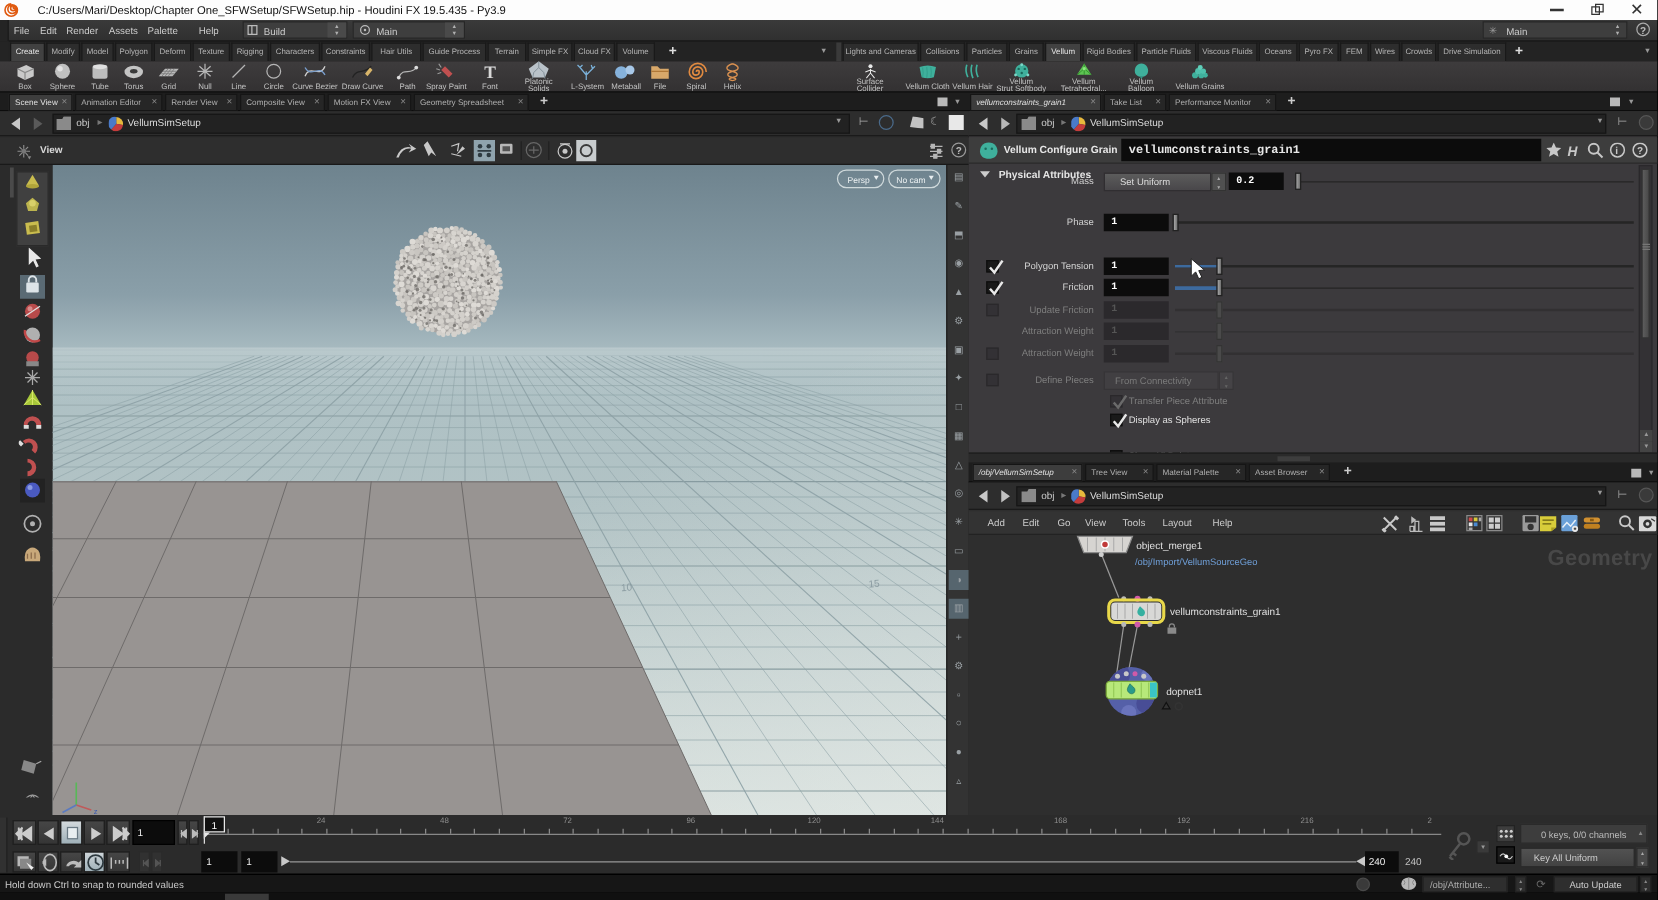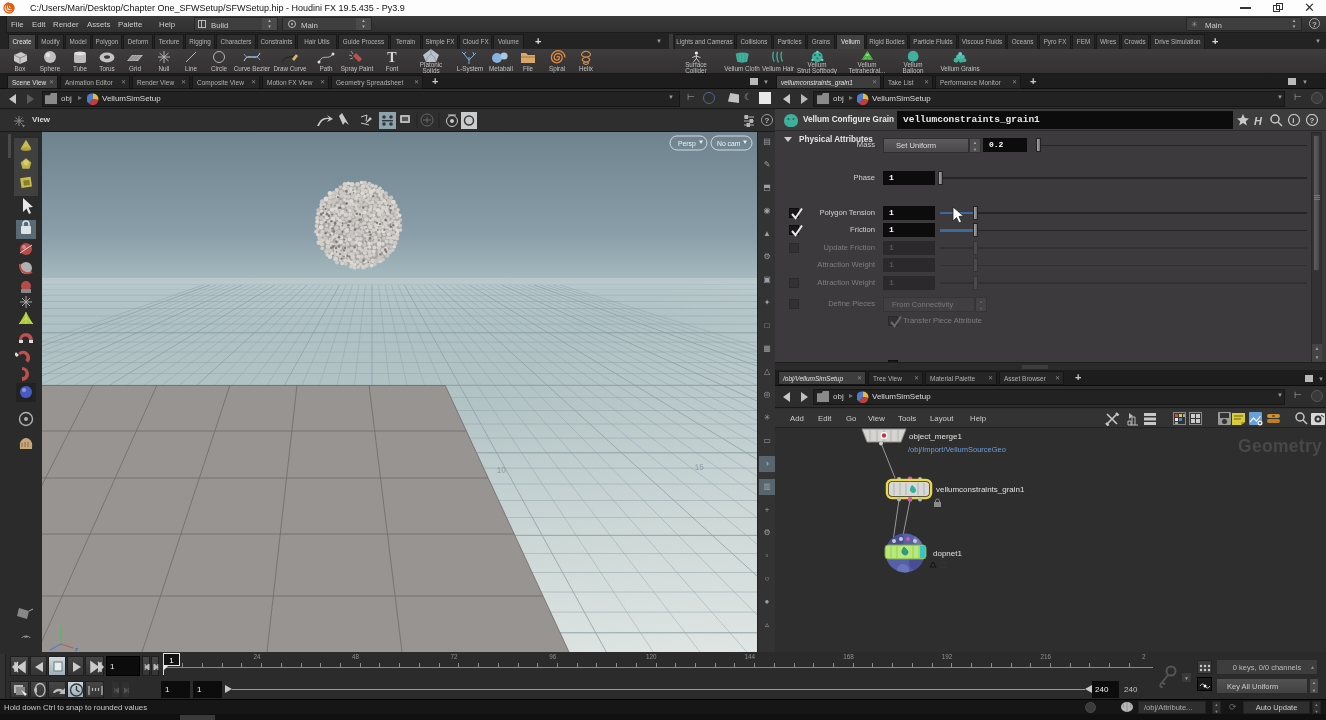--- a/index.html
+++ b/index.html
@@ -1198,20 +1198,28 @@
 <div class="abs" style="left:200px;top:1px;width:12px;height:15px;background:#454346;border:1px solid #363437;color:#666;font-size:4px;text-align:center;line-height:7px;">▲<br>▼</div>
 </div>
 <div class="prow" style="top:224px;">
 <div class="pchk dim" style="left:113px;">
         <svg width="14" height="14">
           <path d="M2 7 L5.5 11 L12 1.5" stroke="#6a6a6a" stroke-width="2" fill="none"></path>
         </svg>
       </div>
 <div class="abs tx" style="left:128px;top:3px;font-size:7.6px;color:#7e7e7e;">Transfer Piece Attribute</div>
 </div>
+<div class="prow" style="top:239px;">
+<div class="pchk" style="left:113px;">
+        <svg width="14" height="14">
+          <path d="M2 7 L5.5 11 L12 1.5" stroke="#e8e8e8" stroke-width="2" fill="none"></path>
+        </svg>
+      </div>
+<div class="abs tx" style="left:128px;top:3px;font-size:7.6px;color:#e0e0e0;">Display as Spheres</div>
+</div>
 <div class="prow" style="top:268px;">
 <div class="pchk" style="left:113px;"></div>
 <div class="abs tx" style="left:128px;top:3px;font-size:7.6px;color:#e0e0e0;">Show All Points</div>
 </div>
 <svg class="abs" style="left:176px;top:117px;z-index:50" width="16" height="20">
       <path d="M2 1 L2 15 L5.5 11.5 L8 17 L10.5 15.8 L8 10.5 L12.5 10 Z" fill="#fff" stroke="#222" stroke-width="0.8"></path>
     </svg>
 
   <div class="abs" style="left:536px;top:43px;width:11px;height:230px;background:#333134;border:1px solid #2a282b;">
     <div class="abs" style="left:1px;top:2px;width:7px;height:136px;background:linear-gradient(90deg,#5e5e5e,#484848);border:1px solid #333;"></div>

